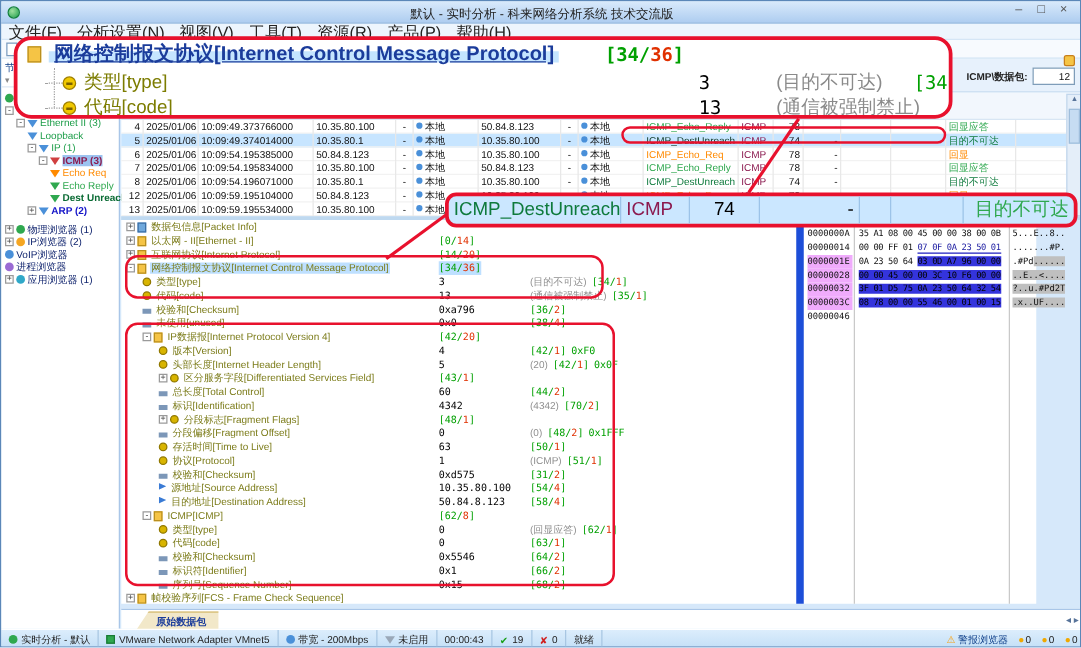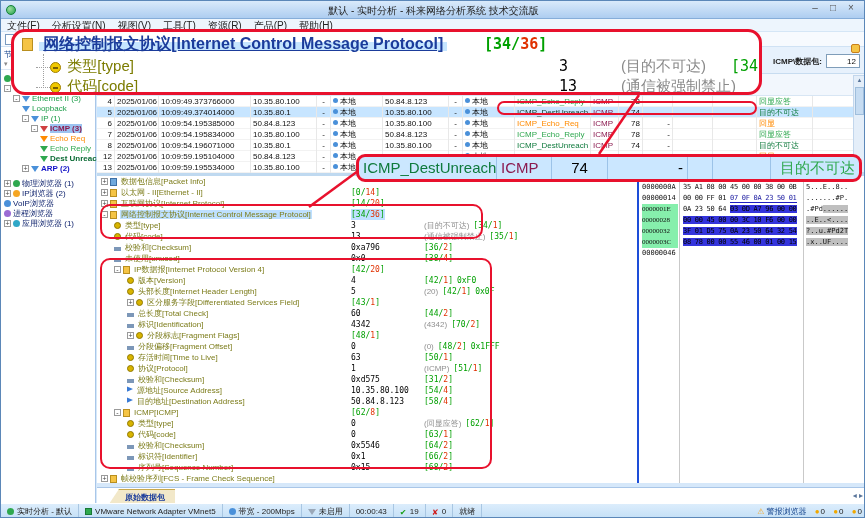--- a/index.html
+++ b/index.html
@@ -11,21 +11,21 @@
   .titlebar{position:absolute;left:0;top:0;width:865px;height:18px;
     background:linear-gradient(#D9EAFB,#AECDF0);border-bottom:1px solid #86ADD9;}
   .applogo{position:absolute;left:5px;top:4px;width:10px;height:10px;border-radius:50%;
     background:radial-gradient(circle at 35% 35%,#9FE09F,#1E9E4A);border:1px solid #13813A;}
   .wtitle{position:absolute;left:0;right:0;top:3px;text-align:center;font-size:10px;color:#222;}
   .wbtns{position:absolute;right:6px;top:1px;color:#555;font-size:10px;}
   .wbtns span{display:inline-block;width:18px;text-align:center;cursor:default;}
 
   
   .menubar{position:absolute;left:0;top:18px;width:865px;height:13px;background:#EDF5FD;
-    border-bottom:1px solid #D5E6F6;font-size:10px;line-height:13px;}
+    border-bottom:1px solid #D5E6F6;font-size:13px;line-height:13px;}
   .menubar span{display:inline-block;padding:0 6px;color:#222;}
 
   
   .toolbar{position:absolute;left:0;top:31px;width:865px;height:15px;background:#F7FAFE;border-bottom:1px solid #D0E2F4;}
   .docicon{position:absolute;left:4px;top:2px;width:9px;height:11px;background:#fff;border:1px solid #7A9BC0;}
 
   
   .sidebar{position:absolute;left:0;top:46px;width:95px;height:456px;background:#fff;border-right:1px solid #A9C6E8;}
   .sbheader{padding:2px 3px 0 3px;color:#10408A;font-size:8px;}
   .sbtools{height:10px;border-bottom:1px solid #DDE8F4;padding-left:3px;color:#888;font-size:7px;}
@@ -88,26 +88,26 @@
   .tval{position:absolute;left:254px;top:0;font-family:"DejaVu Sans Mono",monospace;font-size:8px;color:#000;}
   .voff{position:absolute;left:254px;top:0;font-family:"DejaVu Sans Mono",monospace;font-size:8px;}
   .ttail{position:absolute;left:327px;top:0;}
   .tnote{color:#909090;margin-right:4px;font-size:8px;}
   .off{font-family:"DejaVu Sans Mono",monospace;font-size:8px;}
   .og,.off{color:#00A000;}
   .or{color:#E03000;}
   .tex{color:#00A000;font-family:"DejaVu Sans Mono",monospace;margin-left:4px;font-size:8px;}
 
   
-  .hexpane{position:absolute;left:636px;top:175px;width:229px;height:307px;background:#fff;border-left:2px solid #1d4ed8;
+  .hexpane{position:absolute;left:636px;top:175px;width:192px;height:307px;background:#fff;border-left:6px solid #1d4ed8;
      font-family:"DejaVu Sans Mono",monospace;font-size:7px;padding-top:6px;}
   .hexsep{position:absolute;top:0;bottom:0;width:1px;background:#C9C9C9;}
   .hrow{height:11px;line-height:11px;white-space:nowrap;position:relative;}
   .hoff{position:absolute;left:3px;width:36px;}
-  .hoff.c-selbg{background:#86efac;font-family:Liberation Serif, serif;}
+  .hoff.c-selbg{background:#f0abfc;}
   .hbytes{position:absolute;left:44px;width:119px;letter-spacing:-0.3px;}
   .hund{border-bottom:1px solid #2020C0;color:#1a1aa0;}
   .hsel{background:#3434DC;color:#000;}
   .hascii{position:absolute;left:167px;width:59px;}
   .hasel{background:#BFBFBF;}
 
   
   .tabstrip{position:absolute;left:96px;top:486px;width:770px;height:16px;background:#ffffff;border-top:1px solid #A9C6E8;}
   .tab{position:absolute;left:12px;top:1px;height:15px;line-height:15px;padding:0 10px 0 16px;background:#F2E8C9;
       color:#1B3C9B;font-weight:bold;font-size:8px;clip-path:polygon(10px 0,100% 0,100% 100%,0 100%);
@@ -466,21 +466,21 @@
   </div>
       <div class="trow" style="--lvl: 2;">
     <span class="texp">+</span><span class="ticon c-dot"></span><span class="tlabel">区分服务字段[Differentiated Services Field]</span>
     
     <span class="voff off">[<span class="og">43</span>/<span class="or">1</span>]</span>
     <span class="ttail">
       
     </span>
   </div>
       <div class="trow" style="--lvl: 2;">
-    <span class="ticon c-wrench"></span><span class="tlabel">总长度[Total Check]</span>
+    <span class="ticon c-wrench"></span><span class="tlabel">总长度[Total Control]</span>
     <span class="tval">60</span>
     
     <span class="ttail">
       <span class="off">[<span class="og">44</span>/<span class="or">2</span>]</span>
     </span>
   </div>
       <div class="trow" style="--lvl: 2;">
     <span class="ticon c-wrench"></span><span class="tlabel">标识[Identification]</span>
     <span class="tval">4342</span>
     

